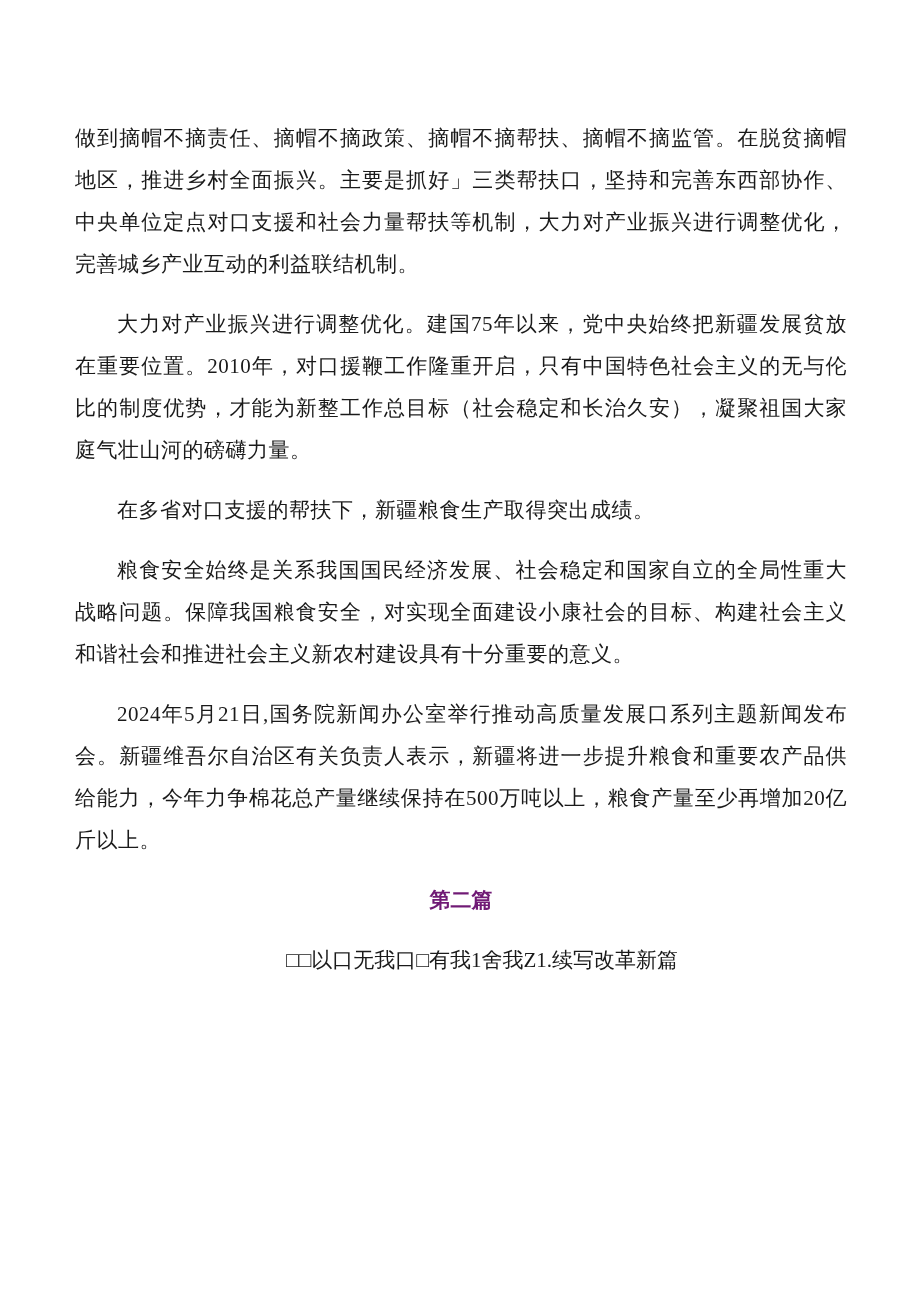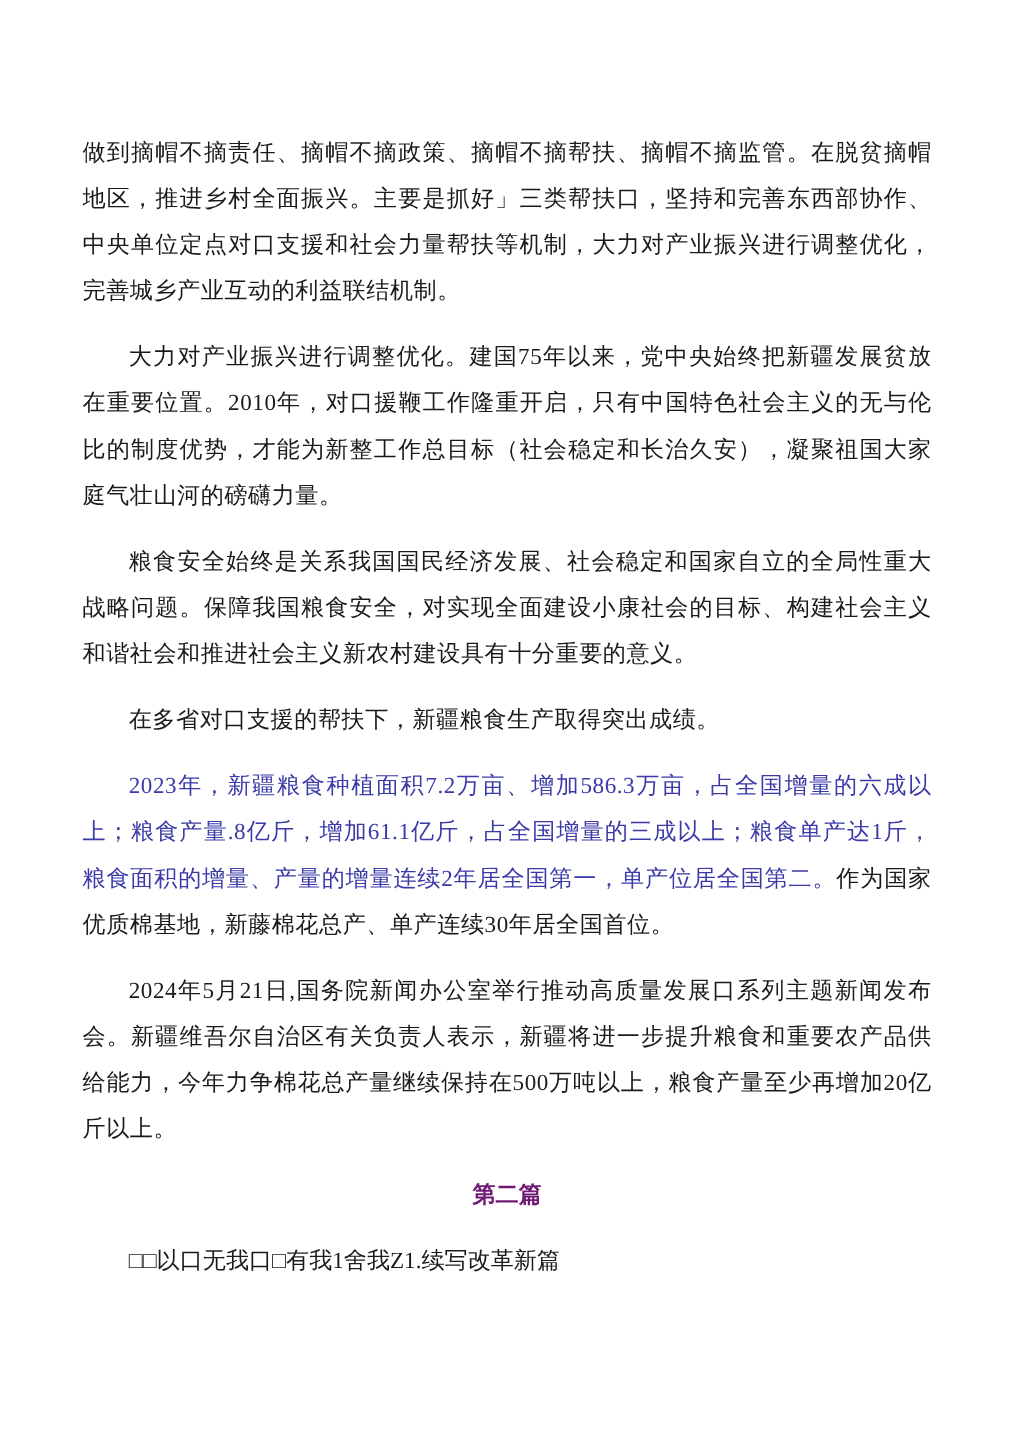--- a/index.html
+++ b/index.html
@@ -42,40 +42,37 @@
     line-height: 42px;
     text-align: center;
     font-weight: bold;
     color: #701a75;
   }
   .subtitle-line {
     margin: 0 0 18px 0;
     font-size: 21px;
     line-height: 42px;
     text-indent: 2em;
-    text-align: left;
+    text-align: center;
     color: #1a1a1a;
   }
 </style>
 </head>
 <body>
 
 <main class="page">
 
   <p class="para">做到摘帽不摘责任、摘帽不摘政策、摘帽不摘帮扶、摘帽不摘监管。在脱贫摘帽地区，推进乡村全面振兴。主要是抓好」三类帮扶口，坚持和完善东西部协作、中央单位定点对口支援和社会力量帮扶等机制，大力对产业振兴进行调整优化，完善城乡产业互动的利益联结机制。</p>
 
   <p class="para indent">大力对产业振兴进行调整优化。建国75年以来，党中央始终把新疆发展贫放在重要位置。2010年，对口援鞭工作隆重开启，只有中国特色社会主义的无与伦比的制度优势，才能为新整工作总目标（社会稳定和长治久安），凝聚祖国大家庭气壮山河的磅礴力量。</p>
 
+  <p class="para indent">在多省对口支援的帮扶下，新疆粮食生产取得突出成绩。</p>
+
   <p class="para indent">粮食安全始终是关系我国国民经济发展、社会稳定和国家自立的全局性重大战略问题。保障我国粮食安全，对实现全面建设小康社会的目标、构建社会主义和谐社会和推进社会主义新农村建设具有十分重要的意义。</p>
 
-  <p class="para indent">在多省对口支援的帮扶下，新疆粮食生产取得突出成绩。</p>
-
-  <p class="para indent">
-    <span class="accent-text">2023年，新疆粮食种植面积7.2万亩、增加586.3万亩，占全国增量的六成以上；粮食产量.8亿斤，增加61.1亿斤，占全国增量的三成以上；粮食单产达1斤，粮食面积的增量、产量的增量连续2年居全国第一，单产位居全国第二。</span><span>作为国家优质棉基地，新藤棉花总产、单产连续30年居全国首位。</span>
-  </p>
 
   <p class="para indent">2024年5月21日,国务院新闻办公室举行推动高质量发展口系列主题新闻发布会。新疆维吾尔自治区有关负责人表示，新疆将进一步提升粮食和重要农产品供给能力，今年力争棉花总产量继续保持在500万吨以上，粮食产量至少再增加20亿斤以上。</p>
 
   <p class="section-heading">第二篇</p>
 
   <p class="subtitle-line">□□以口无我口□有我1舍我Z1.续写改革新篇</p>
 
 
 </main>
 

